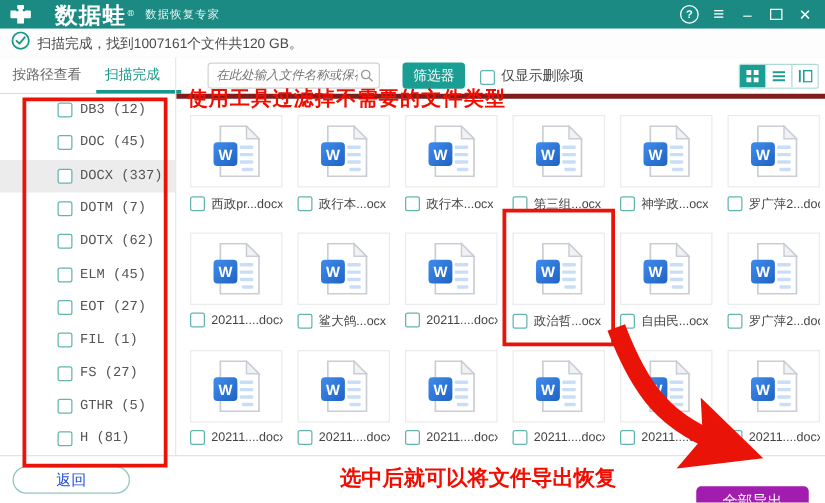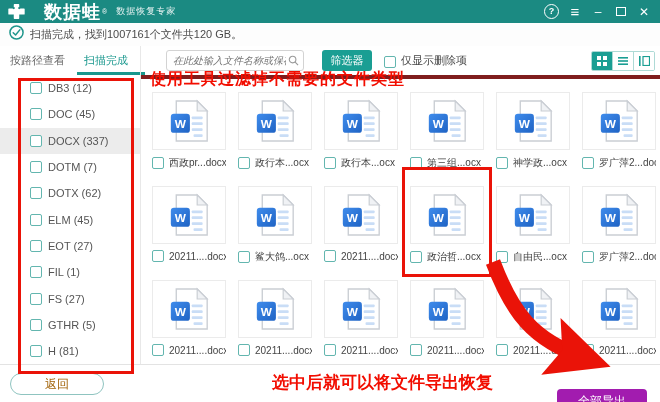--- a/index.html
+++ b/index.html
@@ -42,34 +42,34 @@
     border-radius:3px;color:#fff;font-size:11px;font-family:"Liberation Sans",sans-serif;cursor:pointer;}
   .delonly{position:absolute;left:384px;top:7px;display:flex;align-items:flex-end;}
   .delonly .lbl{font-size:11px;color:#444;margin-left:5px;}
   .cb{display:inline-block;width:10px;height:10px;border:1px solid #63b6af;border-radius:2px;background:#fff;flex:none;}
   .viewgroup{position:absolute;left:591px;top:5px;display:flex;border:1px solid #aedad6;border-radius:2px;overflow:hidden;}
   .vbtn{width:20px;height:18px;display:flex;align-items:center;justify-content:center;background:#fff;border-left:1px solid #aedad6;cursor:pointer;}
   .vbtn:first-child{border-left:none;}
   .vbtn.active{background:#1a9e93;}
   
   .sidebar{position:absolute;left:0;top:75px;width:140px;height:289px;border-right:1px solid #e8e8e8;background:#fff;}
-  .sitem{height:26.3px;display:flex;align-items:center;padding-left:30px;cursor:default;}
+  .sitem{height:26.3px;display:flex;align-items:center;padding-left:46px;cursor:default;font-family:Liberation Mono, monospace;}
   .sitem.hl{background:#ececec;}
   .slabel{font-size:11px;color:#555;margin-left:6px;white-space:nowrap;}
   
   .grid{position:absolute;left:152px;top:92px;display:grid;
     grid-template-columns:repeat(6,74px);column-gap:12px;grid-auto-rows:94px;}
   .thumb{width:72px;height:56px;border:1px solid #ebebeb;background:#fff;
     display:flex;align-items:center;justify-content:center;}
   .frow{display:flex;align-items:center;margin-top:6px;}
   .fname{font-size:10px;color:#444;margin-left:5px;white-space:nowrap;overflow:hidden;max-width:58px;}
   
   .footer{position:absolute;left:0;top:364px;width:660px;height:38px;background:#fff;border-top:1px solid #e3e3e3;}
   .back-btn{position:absolute;left:10px;top:8px;width:94px;height:22px;border:1px solid #8fc4c0;
-    border-radius:11px;background:#fff;color:#a16207;font-size:12px;font-family:"Liberation Sans",sans-serif;cursor:pointer;}
+    border-radius:11px;background:#fff;color:#1d4ed8;font-size:12px;font-family:"Liberation Sans",sans-serif;cursor:pointer;}
   .export-btn{position:absolute;left:557px;top:6px;width:90px;height:25px;border:none;border-radius:4px;
     background:#a21caf;color:#fff;font-size:12px;font-family:"Liberation Sans",sans-serif;cursor:pointer;margin-top:18px;}
   
   .ann{position:absolute;z-index:11;pointer-events:none;}
   .ann-box-sidebar{left:18px;top:78px;width:110px;height:290px;border:3px solid #ea1308;}
   .ann-box-card{left:402px;top:167px;width:84px;height:104px;border:3px solid #ea1308;}
   .ann-text{color:#f20d00;font-weight:bold;white-space:nowrap;}
   .ann-text-top{left:150px;top:69px;font-size:16px;letter-spacing:1px;}
   .ann-text-bottom{left:272px;top:371px;font-size:17px;}
   .ann-arrow{left:0;top:0;width:660px;height:402px;z-index:12;}

